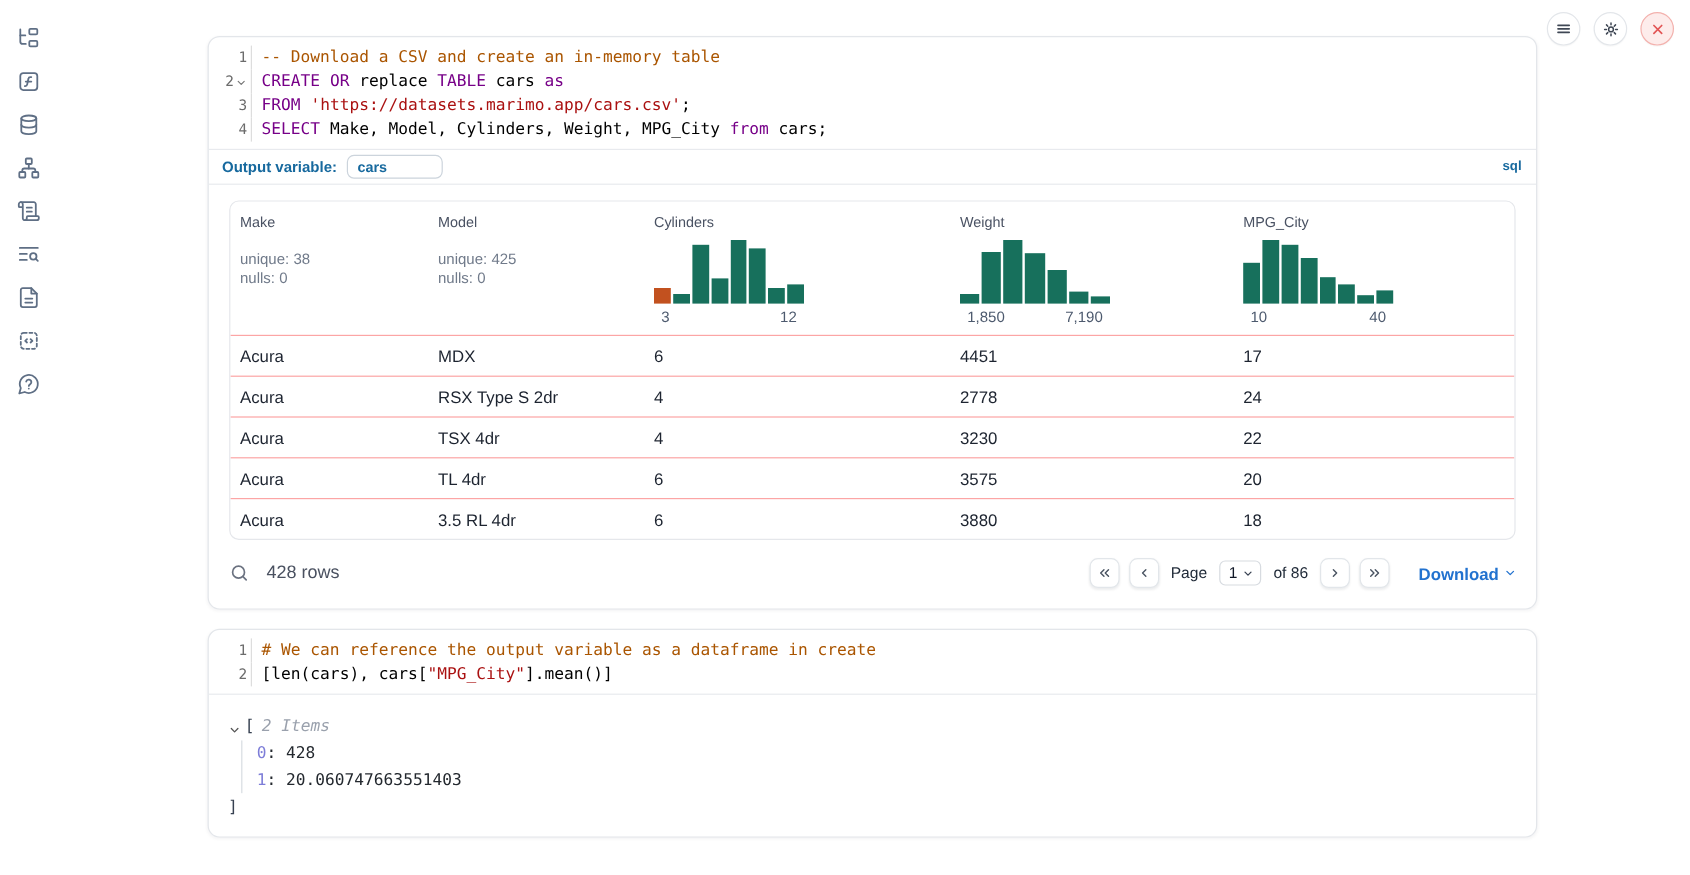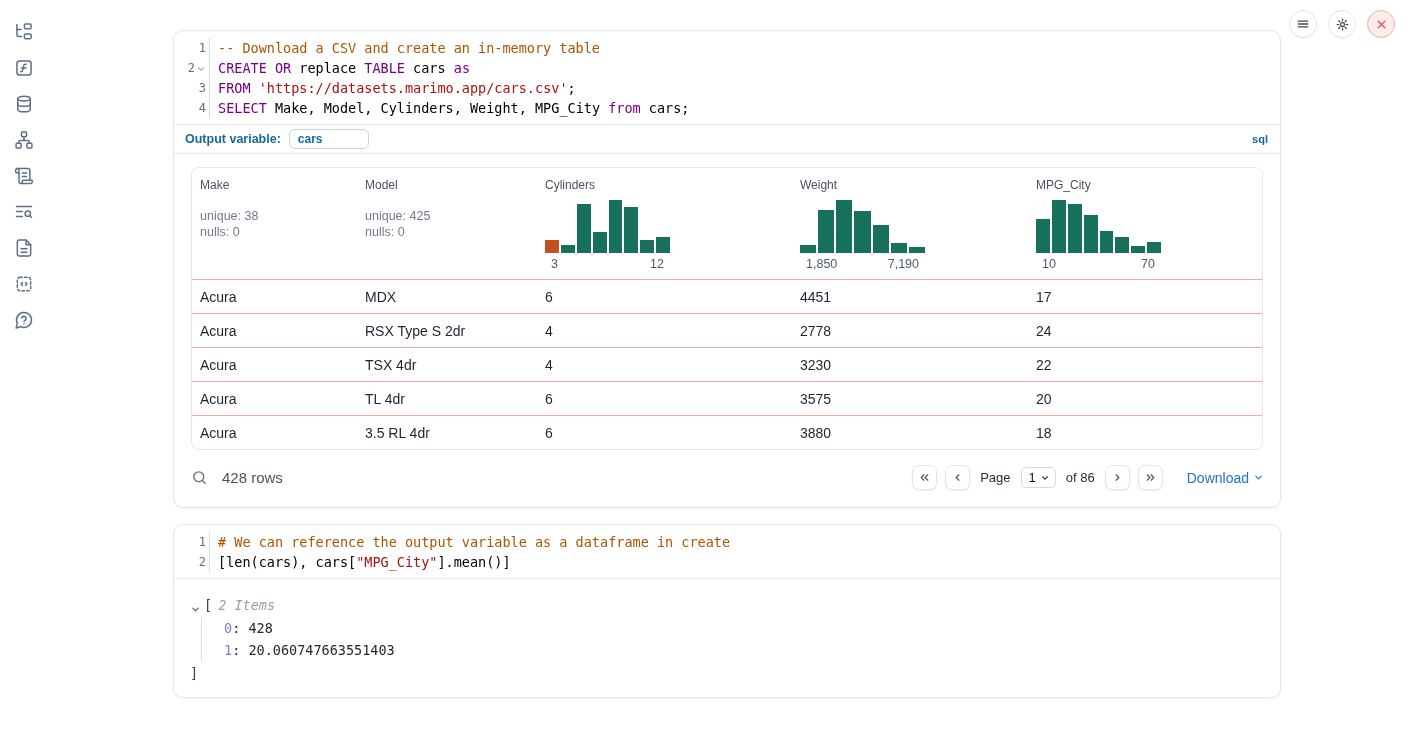--- a/index.html
+++ b/index.html
@@ -55,28 +55,28 @@
 
   
   .tfoot { display:flex; align-items:center; justify-content:space-between; padding:15px 16px 17px 16px; }
   .tfoot-left { display:flex; align-items:flex-start; gap:14px; }
   .search-btn { background:none; border:none; color:#6b7280; cursor:pointer; width:18px; height:18px; padding:0; }
   .rows-count { font-size:15px; color:#4a5160; }
   .tfoot-right { display:flex; align-items:center; gap:8px; }
   .pg-btn { width:25px; height:25px; border:1px solid #e2e6ea; border-radius:7px; background:#fff; box-shadow:0 1px 2px rgba(16,24,40,.08); display:flex; align-items:center; justify-content:center; color:#4b5563; cursor:pointer; padding:0; }
   .pg-label { font-size:13px; color:#1f2937; margin:0 2px; }
   .pg-select { display:inline-flex; align-items:center; gap:4px; height:21px; border:1px solid #d7dbe0; border-radius:5px; padding:0 5px 0 7px; font-size:13px; color:#111827; cursor:pointer; background:#fff; }
-  .download { display:inline-flex; align-items:center; gap:4px; margin-left:16px; font-size:14px; font-weight:400; color:var(--link); cursor:pointer; }
+  .download { display:inline-flex; align-items:center; gap:4px; margin-left:16px; font-size:14px; font-weight:700; color:var(--link); cursor:pointer; }
 
   
   .tree { border-top:1px solid #e8eaee; padding:16px 16px 14px 16px; font-family:"DejaVu Sans Mono", monospace; font-size:13.5px; color:#374151; }
   .tree-head { display:flex; align-items:center; line-height:20px; }
   .tree-chev { width:11px; height:11px; color:#555; margin-right:3px; cursor:pointer; }
   .tree-items-label { font-style:italic; color:#9aa1ad; margin-left:6px; }
-  .tree-entries { margin-left:11px; border-left:1px solid #d8dce2; padding-left:22px; margin-top:2px; margin-bottom:2px; }
+  .tree-entries { margin-left:11px; border-left:1px solid #d8dce2; padding-left:12px; margin-top:2px; margin-bottom:2px; }
   .tree-entry { line-height:22px; }
   .tree-key { color:#7d7dd8; }
   .tree-val { color:#24292f; }
   .tree-close { line-height:20px; }
 </style>
 </head>
 <body>
 
 <div class="sidebar">
   <span class="side-icon">
@@ -274,21 +274,21 @@
                   <div class="bar" style="height: 53px; background: rgb(23, 112, 92);"></div>
                   <div class="bar" style="height: 49px; background: rgb(23, 112, 92);"></div>
                   <div class="bar" style="height: 38px; background: rgb(23, 112, 92);"></div>
                   <div class="bar" style="height: 22px; background: rgb(23, 112, 92);"></div>
                   <div class="bar" style="height: 16px; background: rgb(23, 112, 92);"></div>
                   <div class="bar" style="height: 7px; background: rgb(23, 112, 92);"></div>
                   <div class="bar" style="height: 11px; background: rgb(23, 112, 92);"></div>
                 </div>
                 <div class="hist-labels">
                   <span>10</span>
-                  <span>70</span>
+                  <span>40</span>
                 </div>
               </div>
             </div>
           </div>
         <div>
             <div class="tr tgrid">
               <div class="td">Acura</div>
               <div class="td">MDX</div>
               <div class="td">6</div>
               <div class="td">4451</div>

